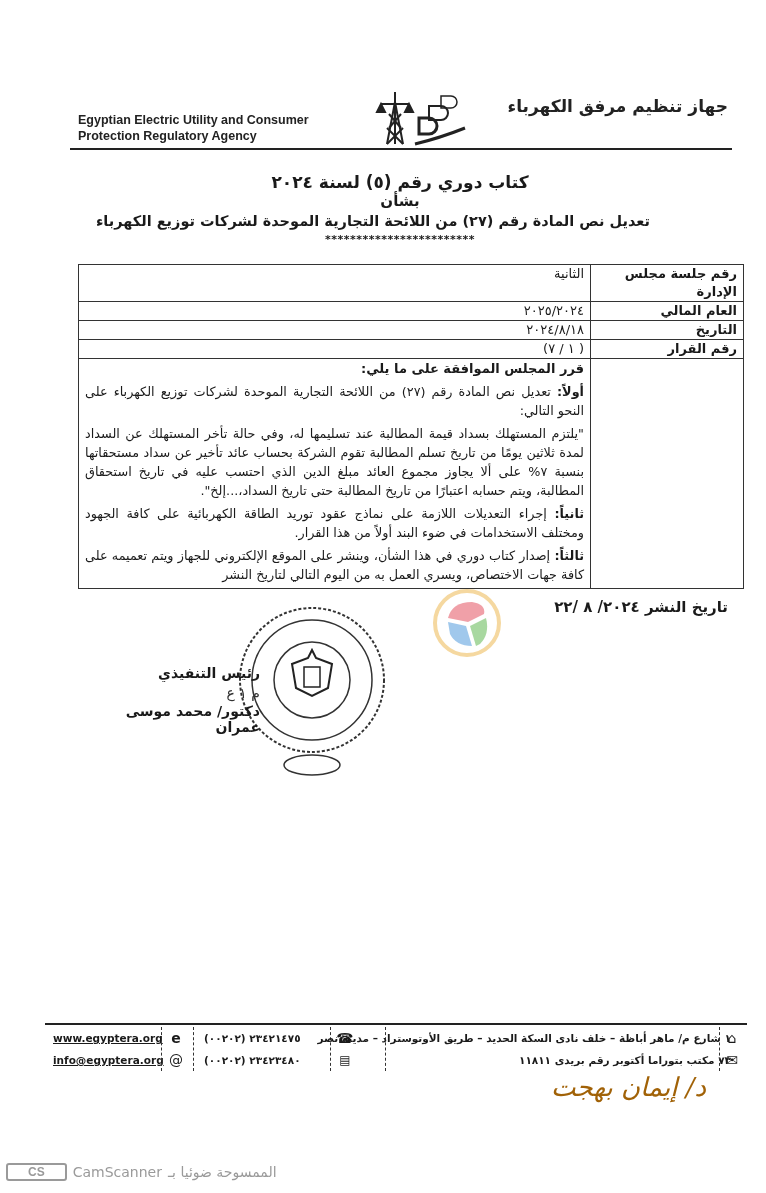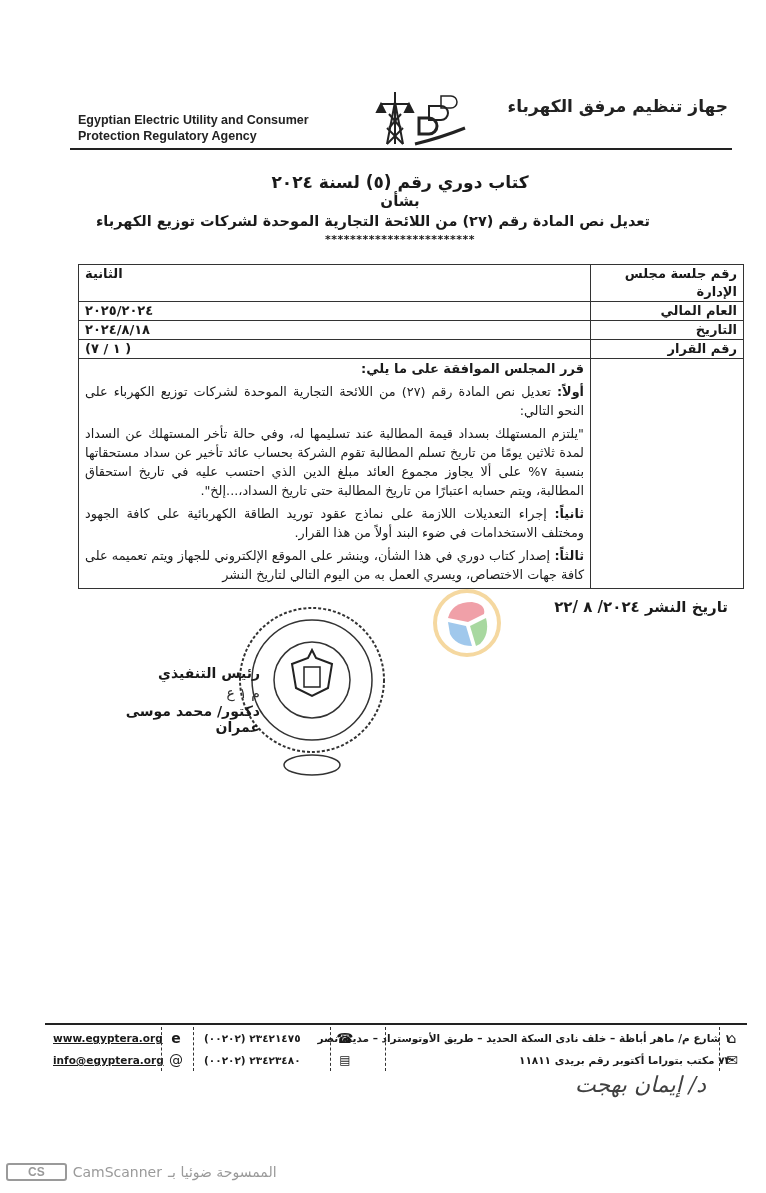--- a/index.html
+++ b/index.html
@@ -14,38 +14,38 @@
   .hdr-rule { left:70px; top:148px; width:662px; height:2px; background:#222; }
   .title-block { left:150px; top:172px; width:500px; direction:rtl; text-align:center; }
   .t1 { font-size:17px; font-weight:bold; line-height:20px; }
   .t2 { font-size:15px; font-weight:bold; line-height:18px; }
   .t3 { font-size:14.5px; font-weight:bold; line-height:22px; white-space:nowrap; }
   .t4 { font-size:11px; letter-spacing:0.5px; line-height:16px; font-weight:bold; }
   table.meta { position:absolute; left:78px; top:264px; width:666px; border-collapse:collapse;
                direction:rtl; font-size:13px; }
   table.meta td { border:1.5px solid #333; padding:0 6px; vertical-align:top; }
   td.lbl { width:140px; font-weight:bold; height:18px; line-height:18px;margin-left:13px; }
-  td.val { font-weight:bold; text-align:left; height:18px; line-height:18px; }
+  td.val { font-weight:normal; text-align:right; height:18px; line-height:18px; }
   td.body { padding:4px 8px 10px 8px; line-height:19px; font-size:12.8px; text-align:justify; }
   .body p { margin:0; }
   .body .lead { font-weight:bold; font-size:13px; margin-bottom:4px; }
   .body .item { margin-bottom:4px; }
   .body .item .k { font-weight:bold; }
   .pubdate { right:38px; top:598px; direction:rtl; font-weight:bold; font-size:15px; }
   .watermark { left:432px; top:588px; width:70px; height:70px; }
   .stamp { left:232px; top:605px; width:160px; height:180px; }
   .sig-block { left:80px; top:665px; direction:rtl; text-align:right; width:180px; }
   .sig-title { font-weight:bold; font-size:14px; }
   .sig-mark { font-size:14px; color:#333; margin-top:4px; }
   .sig-name { font-weight:bold; font-size:14px; margin-top:2px; }
   .foot-rule { left:45px; top:1023px; width:702px; height:2px; background:#222; }
   .footer { left:43px; top:1027px; width:702px; height:44px; font-size:10.5px; }
   .fcol { position:absolute; top:0; height:44px; border-left:1.5px dashed #333; }
   .frow { height:22px; line-height:22px; white-space:nowrap; }
-  .handwrite { right:60px; top:1072px; font-size:22px; color:#404040; font-family:"DejaVu Serif", serif;
+  .handwrite { right:60px; top:1072px; font-size:26px; color:#a16207; font-family:"DejaVu Serif", serif;
                direction:rtl; font-style:italic; }
   .camscanner { left:6px; top:1163px; font-size:14px; color:#9a9a9a; display:flex; align-items:center; gap:6px; }
   .cs-badge { border:2px solid #9a9a9a; border-radius:3px; font-weight:bold; font-size:12px; padding:0 20px;
               color:#9a9a9a; font-family:"Liberation Sans", sans-serif; }
 </style>
 </head>
 <body>
 
 <div class="abs en-agency">
   <div>Egyptian Electric Utility and Consumer</div>

